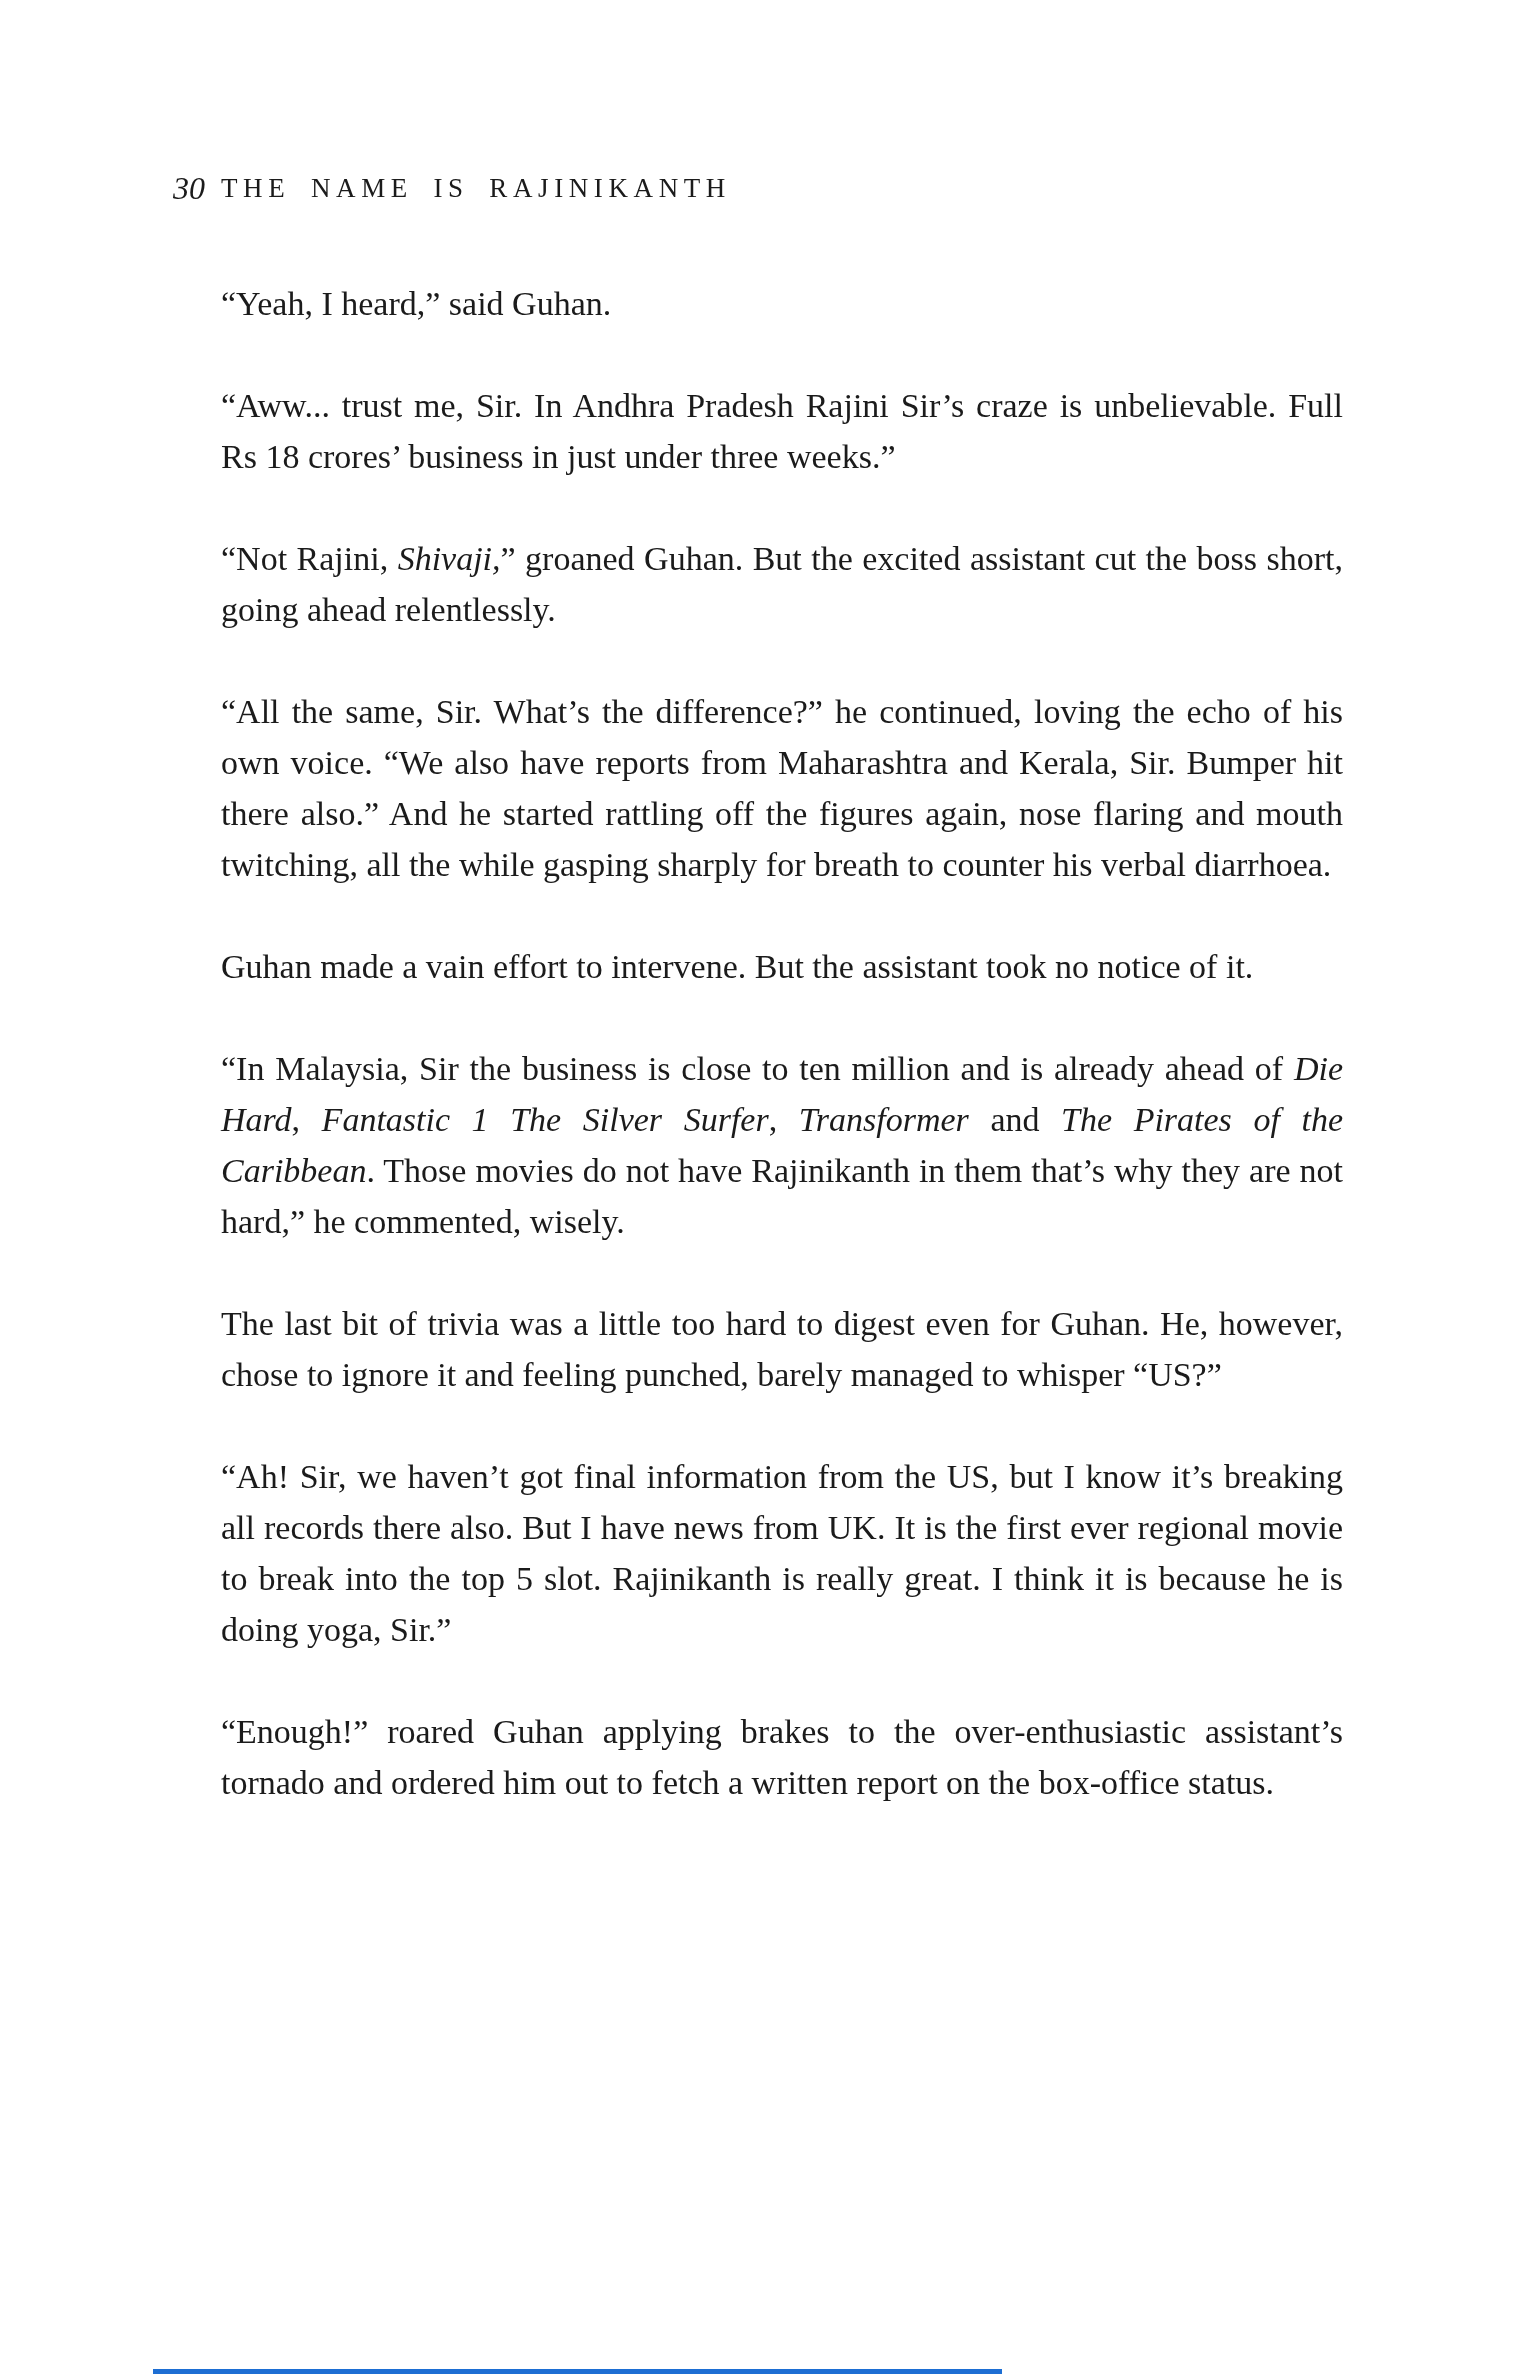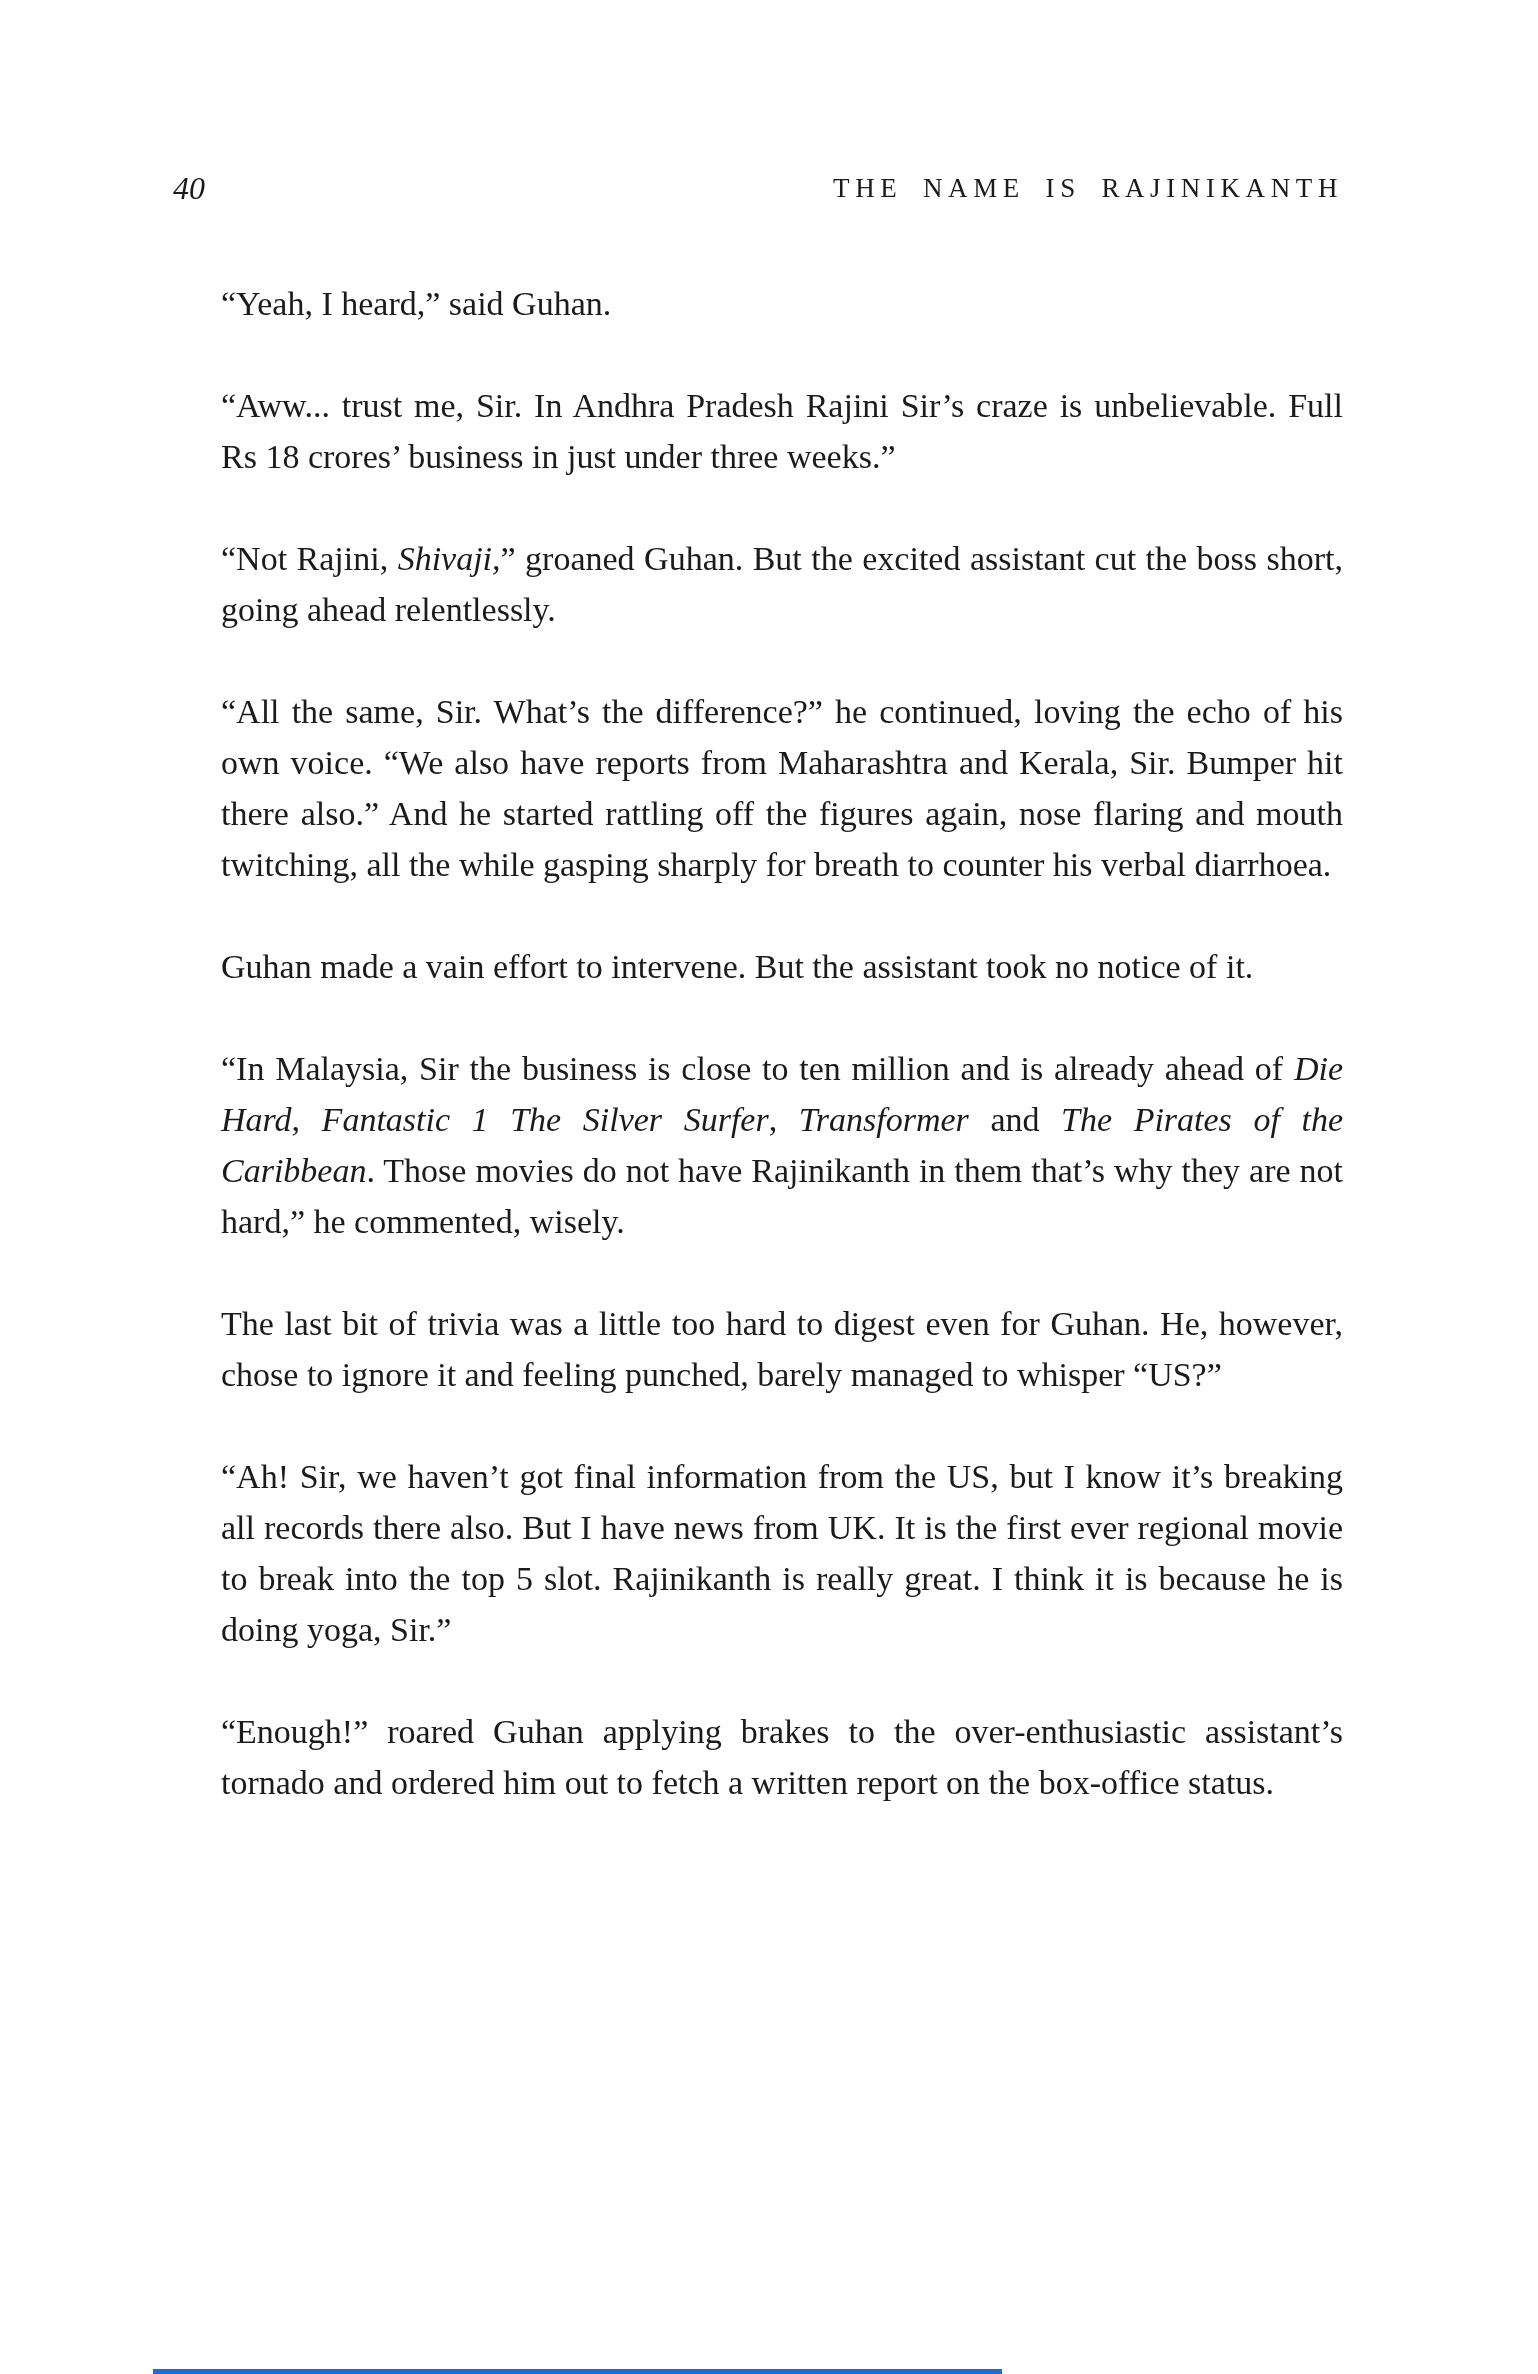--- a/index.html
+++ b/index.html
@@ -33,21 +33,21 @@
   .page-number {
     position: absolute;
     left: -48px;
     top: 0;
     font-style: italic;
     font-size: 32px;
     line-height: 39px;
   }
   .running-title {
     display: block;
-    text-align: right;
+    text-align: left;
     font-size: 27px;
     letter-spacing: 5.6px;
     word-spacing: 8.3px;
     line-height: 39px;
   }
   .page-body p.para {
     margin: 0 0 51px 0;
     font-size: 34px;
     line-height: 51px;
     text-align: justify;
@@ -66,21 +66,21 @@
     width: 849px;
     height: 5.6px;
   }
 </style>
 </head>
 <body style="background: rgb(255, 255, 255); color: rgb(27, 27, 27);">
 
 <div class="page">
   <div class="content">
     <header class="page-header">
-      <span class="page-number">40</span>
+      <span class="page-number">30</span>
       <span class="running-title">THE NAME IS RAJINIKANTH</span>
     </header>
     <main class="page-body" id="paragraphs">
         <p class="para"><span>“Yeah, I heard,” said Guhan.</span></p>
         <p class="para"><span>“Aww... trust me, Sir. In Andhra Pradesh Rajini Sir’s craze is unbelievable. Full Rs 18 crores’ business in just under three weeks.”</span></p>
         <p class="para"><span>“Not Rajini, </span><em>Shivaji,</em><span>” groaned Guhan. But the excited assistant cut the boss short, going ahead relentlessly.</span></p>
         <p class="para"><span>“All the same, Sir. What’s the difference?” he continued, loving the echo of his own voice. “We also have reports from Maharashtra and Kerala, Sir. Bumper hit there also.” And he started rattling off the figures again, nose flaring and mouth twitching, all the while gasping sharply for breath to counter his verbal diarrhoea.</span></p>
         <p class="para"><span>Guhan made a vain effort to intervene. But the assistant took no notice of it.</span></p>
         <p class="para"><span>“In Malaysia, Sir the business is close to ten million and is already ahead of </span><em>Die Hard</em><span>, </span><em>Fantastic 1 The Silver Surfer</em><span>, </span><em>Transformer</em><span> and </span><em>The Pirates of the Caribbean</em><span>. Those movies do not have Rajinikanth in them that’s why they are not hard,” he commented, wisely.</span></p>
         <p class="para"><span>The last bit of trivia was a little too hard to digest even for Guhan. He, however, chose to ignore it and feeling punched, barely managed to whisper “US?”</span></p>

